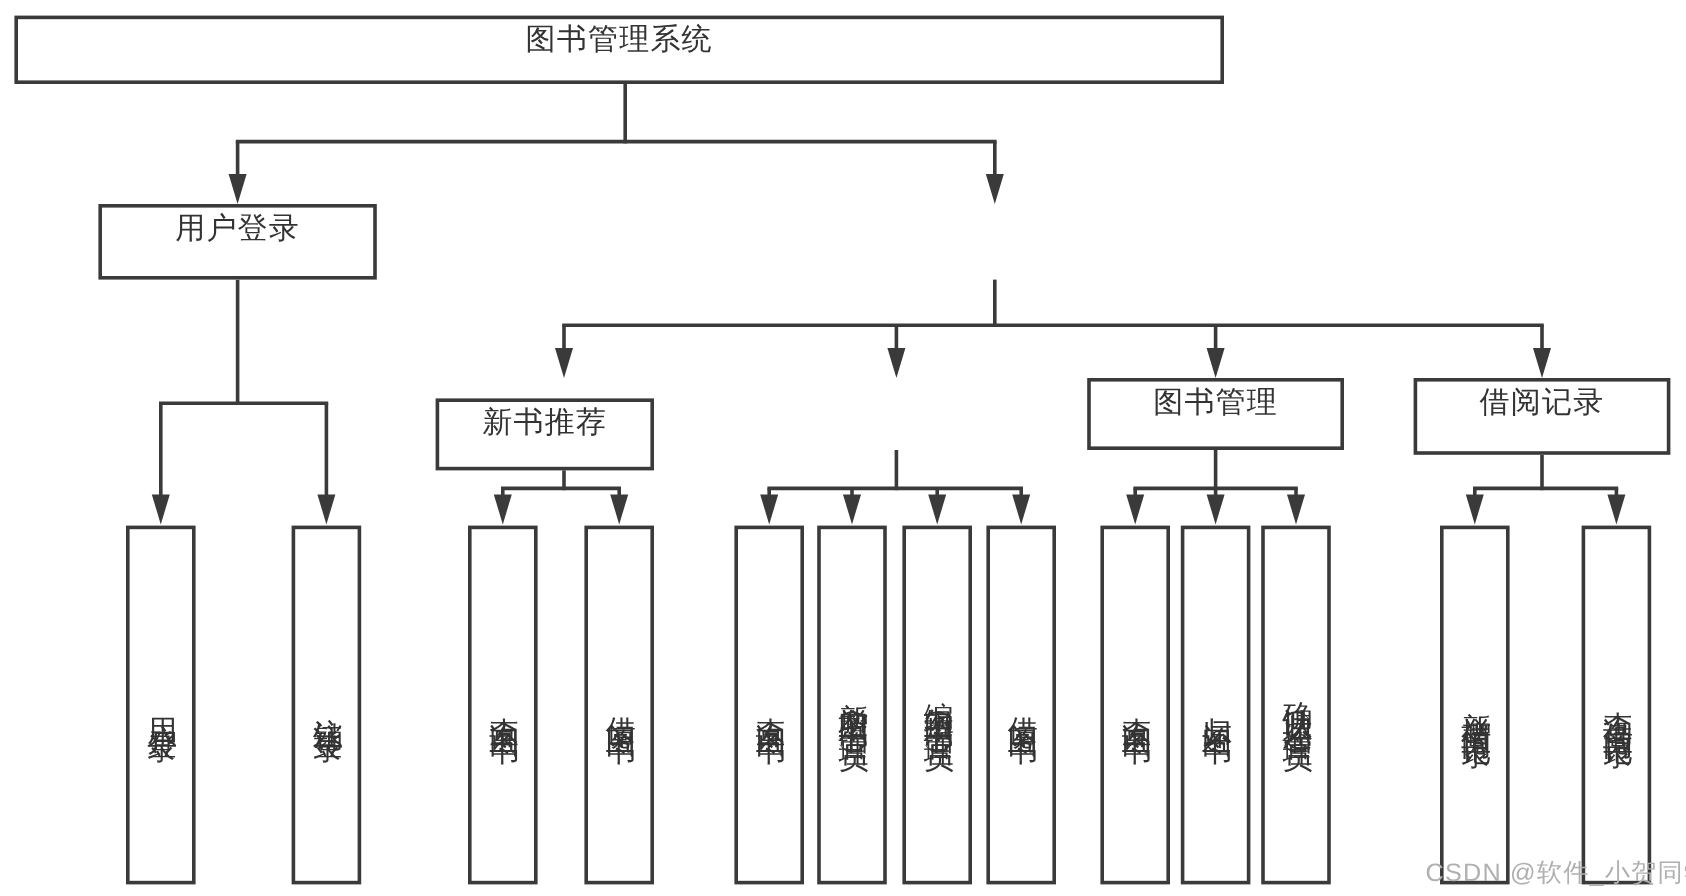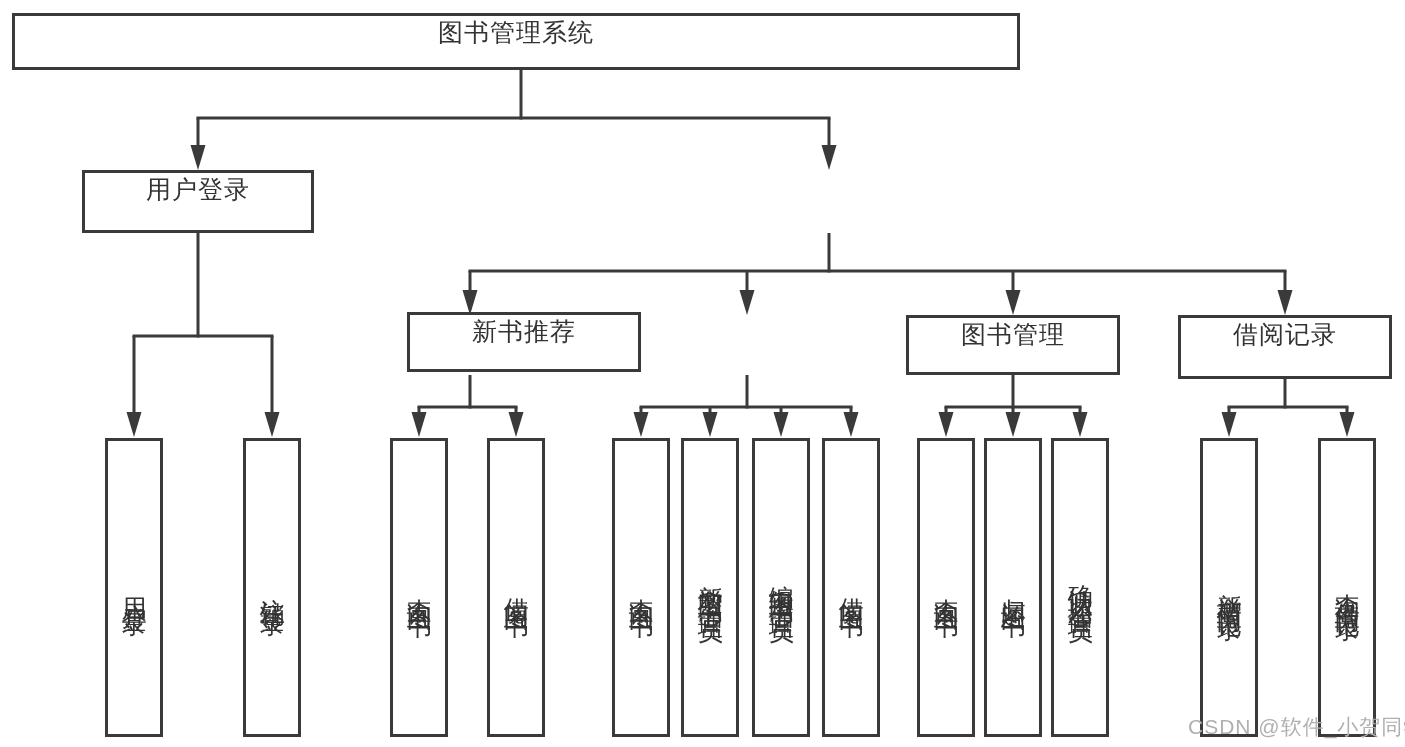--- a/index.html
+++ b/index.html
@@ -150,21 +150,21 @@
   </svg>
 
   <div class="node" style="left:12px; top:13px; width:1008px; height:57px;">
     <span>图书管理系统</span>
   </div>
 
   <div class="node" style="left:82px; top:170px; width:232px; height:63px;">
     <span>用户登录</span>
   </div>
 
-  <div class="node" style="left:363px; top:312px; width:234px; height:60px;margin-left:44px;">
+  <div class="node" style="left:363px; top:332px; width:182px; height:60px;">
     <span>新书推荐</span>
   </div>
   <div class="node" style="left:906px; top:315px; width:214px; height:60px;">
     <span>图书管理</span>
   </div>
   <div class="node" style="left:1178px; top:315px; width:214px; height:64px;">
     <span>借阅记录</span>
   </div>
 
   <div class="leaf" style="left:105px;">

